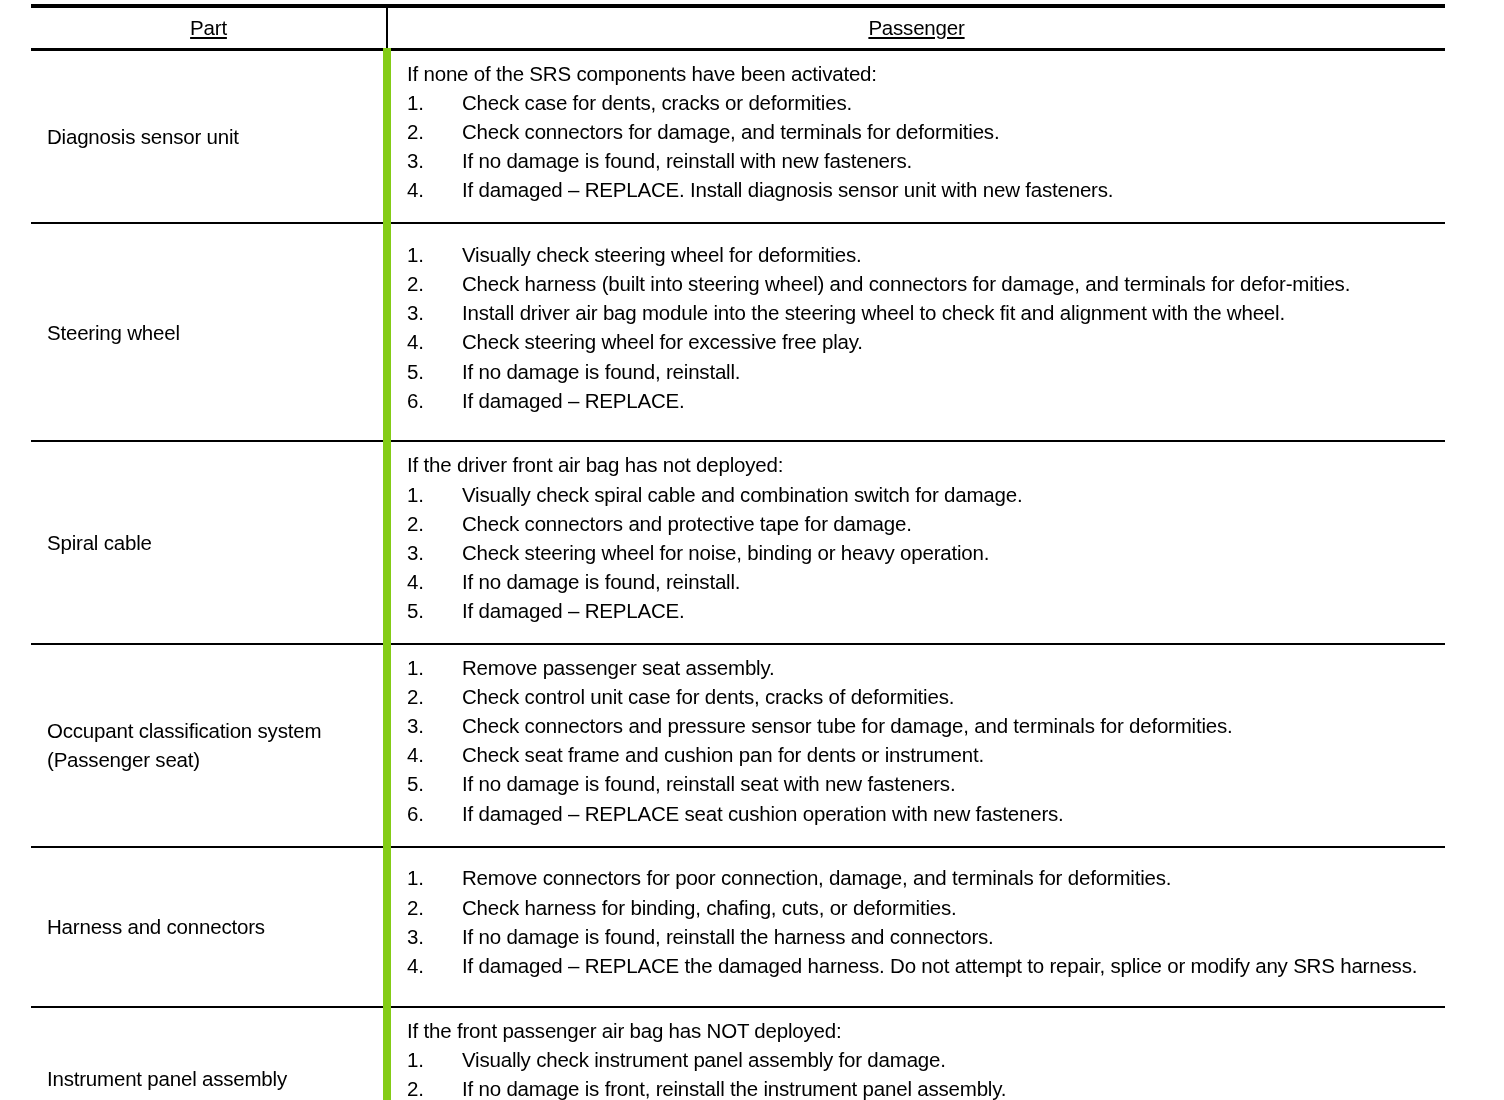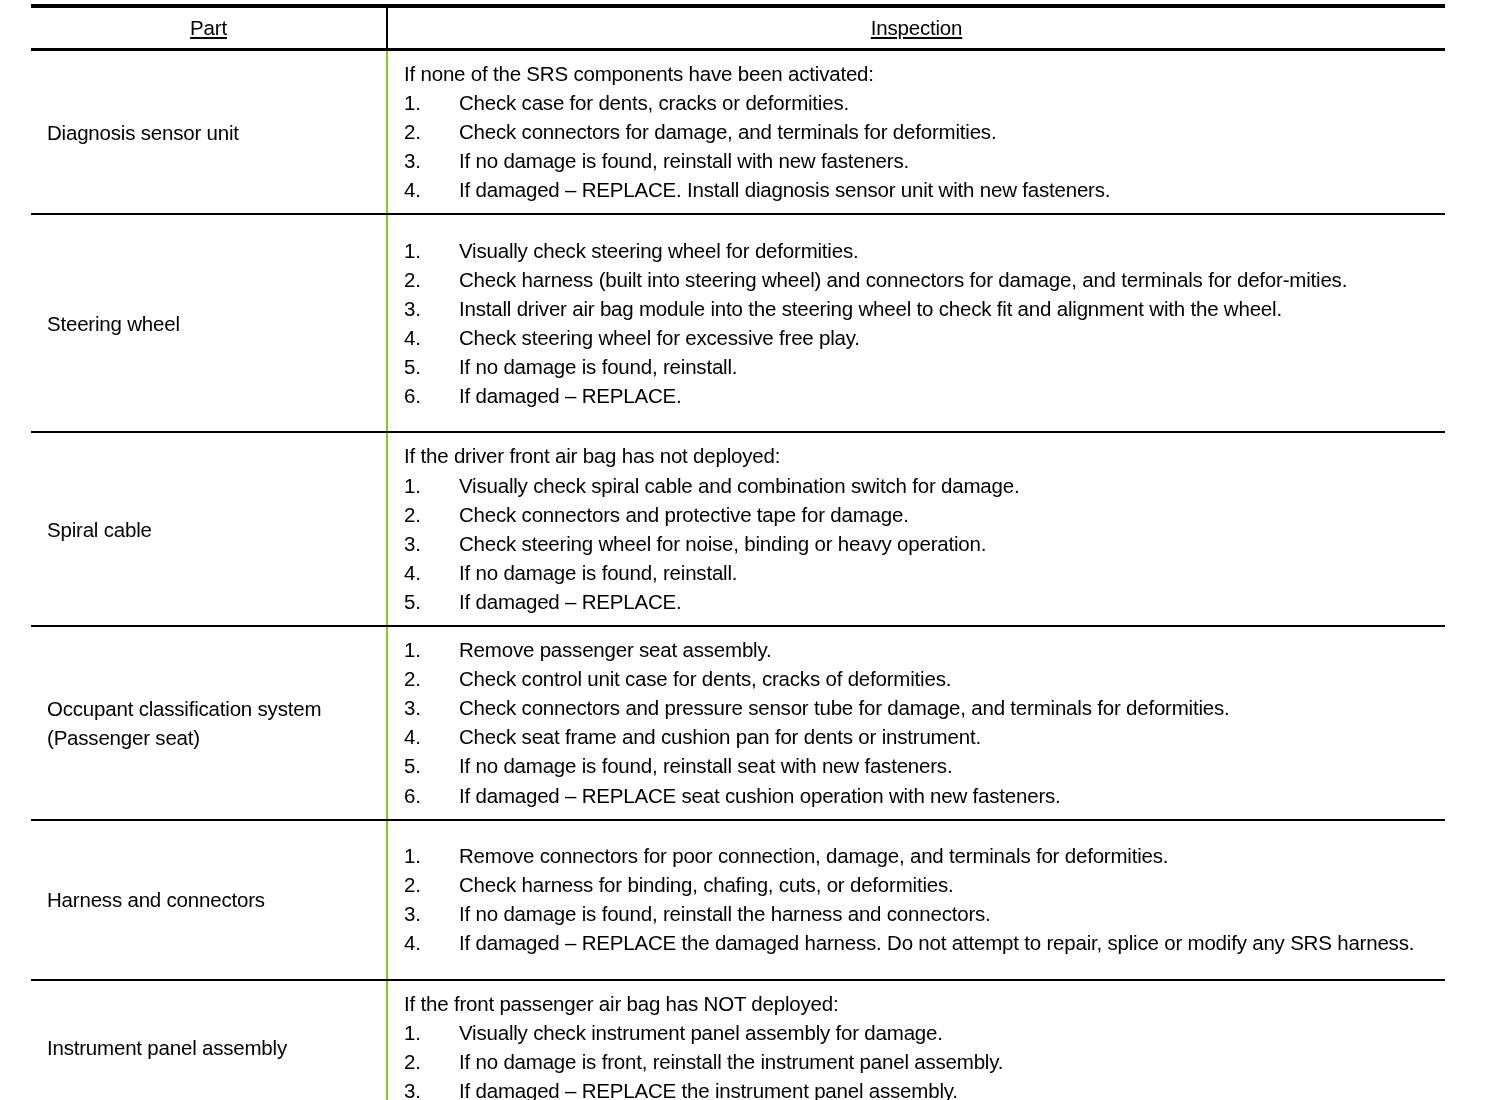--- a/index.html
+++ b/index.html
@@ -40,26 +40,26 @@
     .doc-table thead th.h-part { border-right: 2px solid #000; }
     .doc-table tbody td {
       padding: 0;
       vertical-align: middle;
       border-bottom: 2px solid #000;
     }
     .doc-table tbody tr:last-child td {
       border-bottom: 4px solid #000;
     }
     .doc-table td.part {
-      border-right: 2px solid #84cc16;
+      border-right: 8px solid #84cc16;
       padding-left: 16px;
       line-height: 29px;
     }
     .doc-table td.insp {
-      padding: 8px 16px 9px 16px;
+      padding: 8px 16px 18px 16px;
       line-height: 29.1px;
     }
     .intro { display: block; }
     .step {
       display: flex;
       align-items: flex-start;
     }
     .step-num {
       flex: 0 0 55px;
     }
@@ -71,21 +71,21 @@
 <body>
 
 <table class="doc-table">
   <colgroup>
     <col class="c-part">
     <col class="c-insp">
   </colgroup>
   <thead>
     <tr>
       <th class="h-part">Part</th>
-      <th class="h-insp">Inspection</th>
+      <th class="h-insp">Passenger</th>
     </tr>
   </thead>
   <tbody>
 
     <tr style="height:160px;">
       <td class="part">Diagnosis sensor unit</td>
       <td class="insp">
         <span class="intro">If none of the SRS components have been activated:</span>
         <div class="step">
             <span class="step-num">1.</span>

